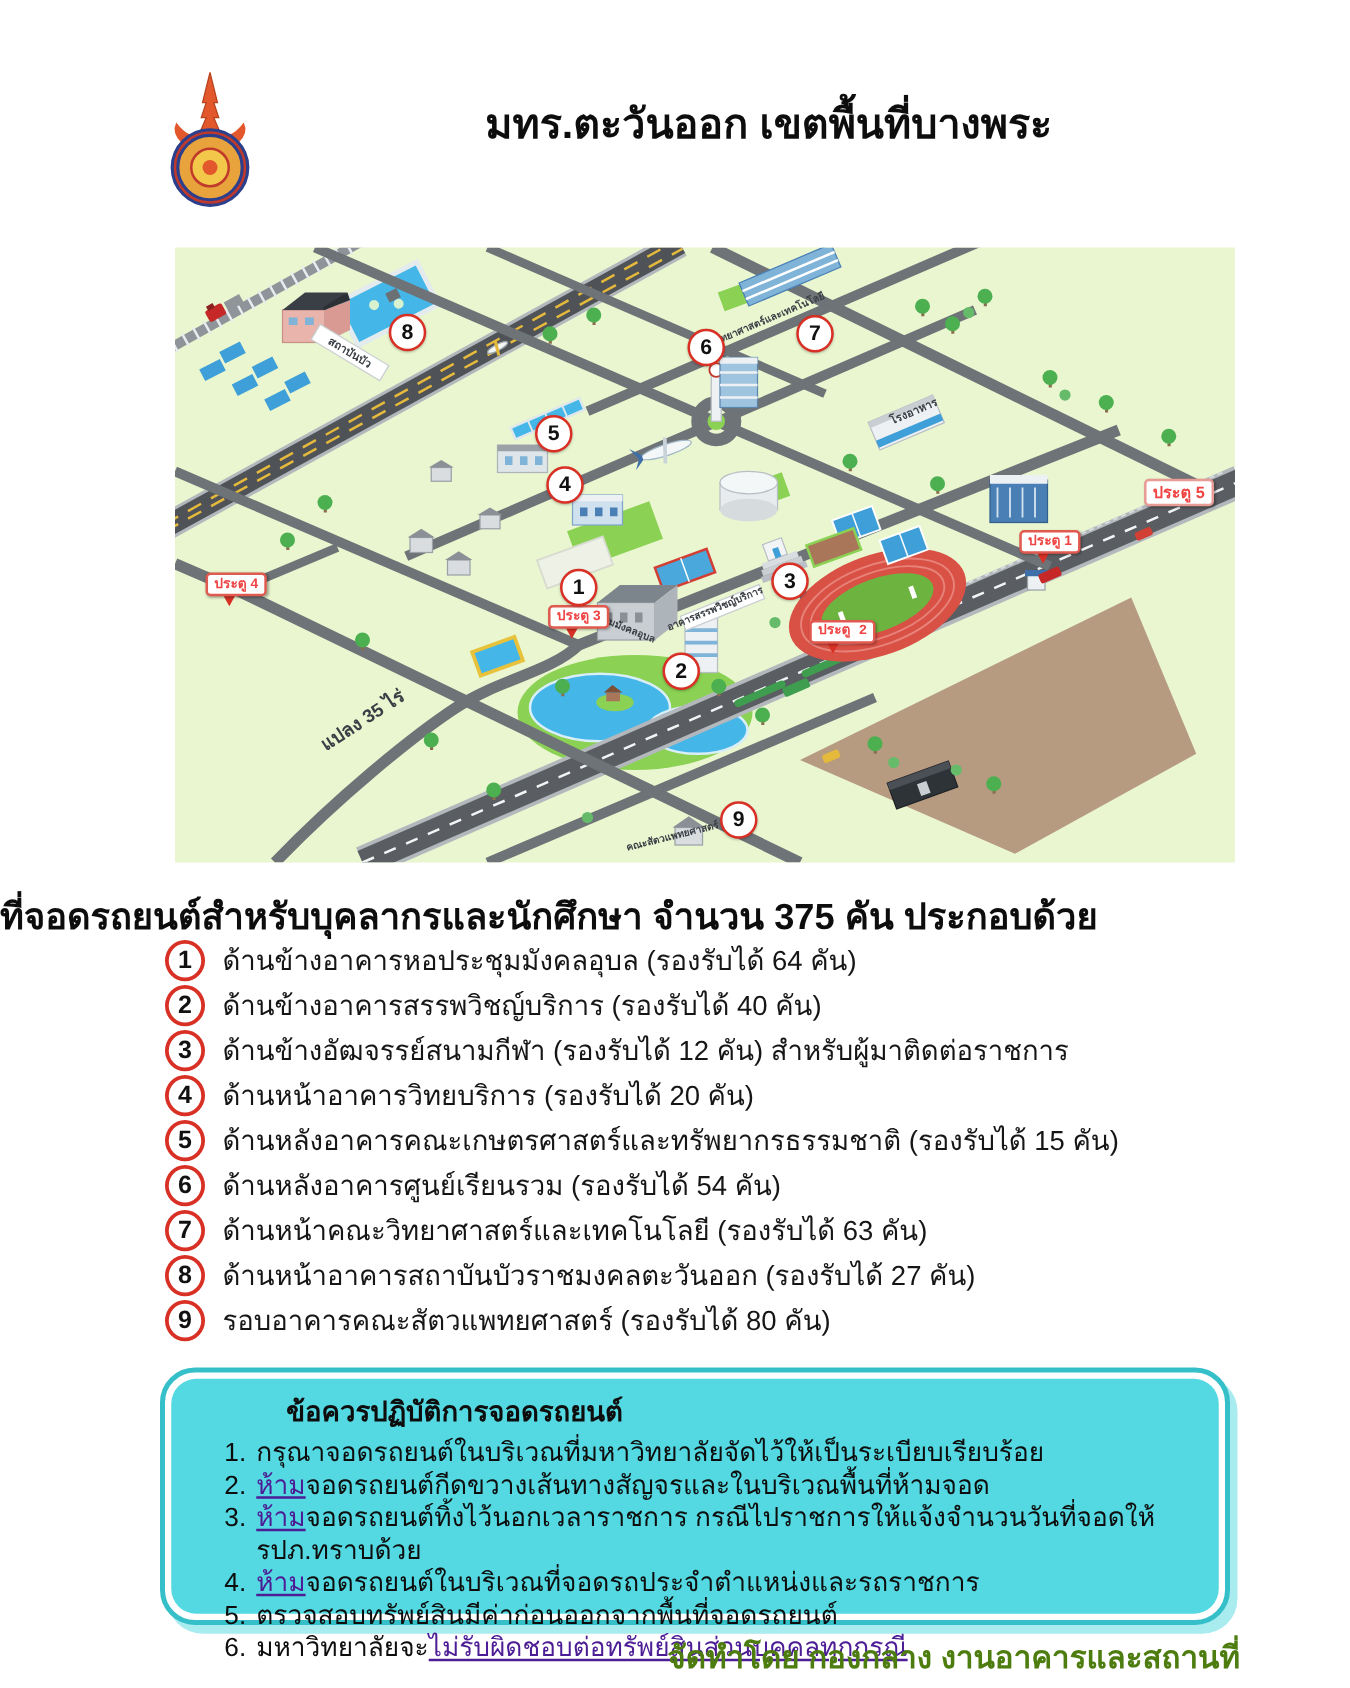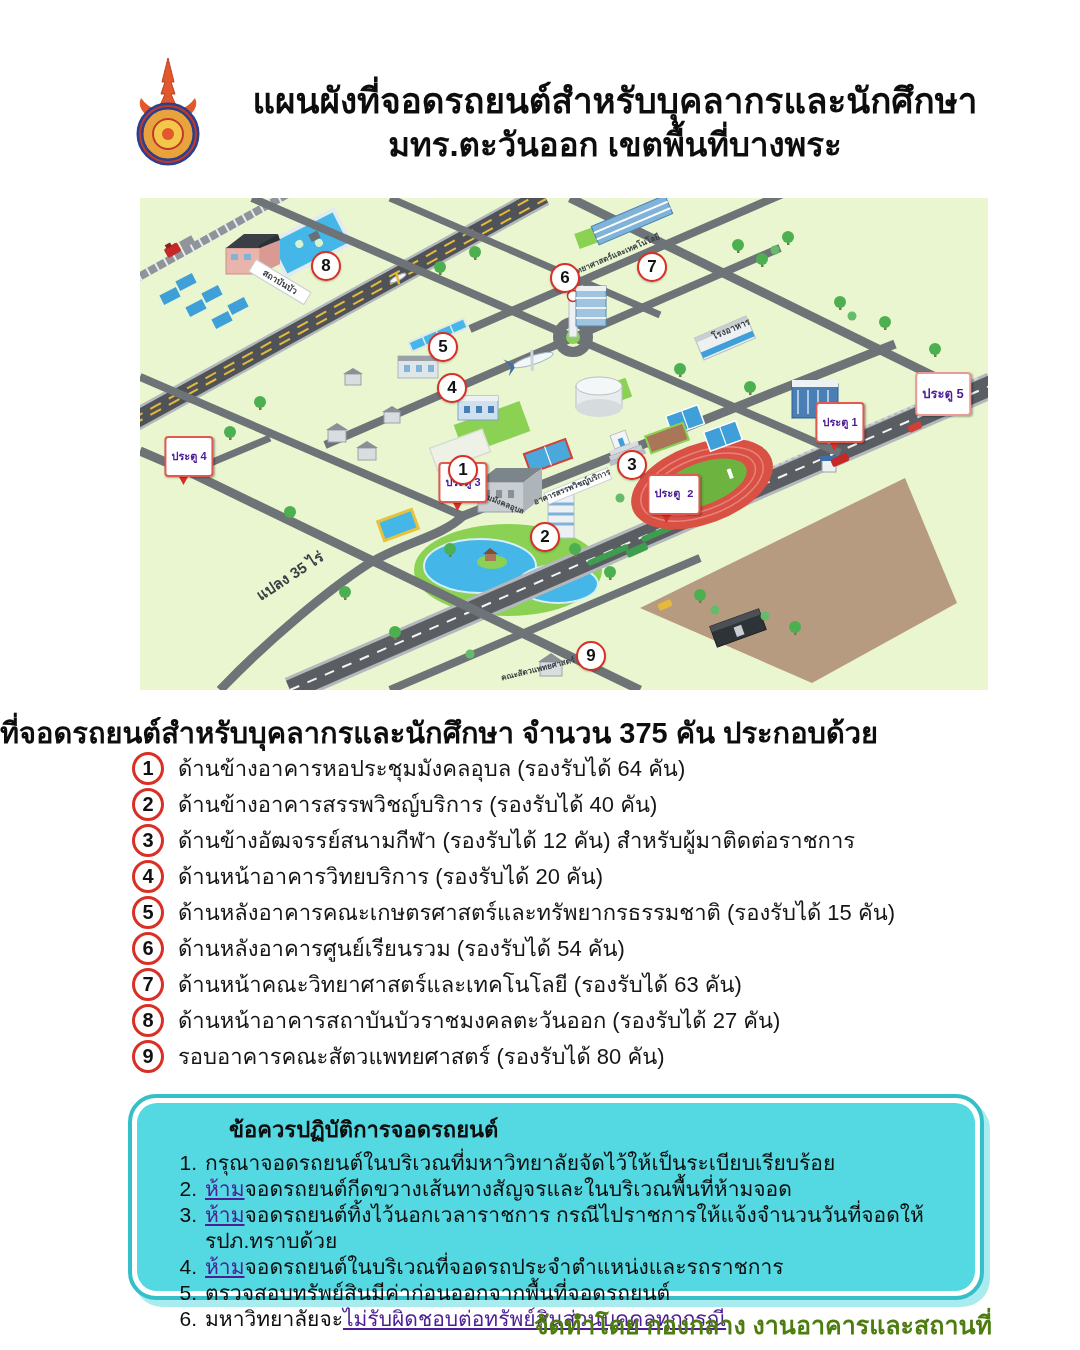--- a/index.html
+++ b/index.html
@@ -15,22 +15,22 @@
   
   .map{position:absolute;left:140px;top:198px;width:848px;height:492px;background:#e9f6d0;overflow:hidden;}
   .map svg{position:absolute;left:0;top:0;}
   .map-overlay{position:absolute;left:0;top:0;width:100%;height:100%;}
   .marker{position:absolute;width:26px;height:26px;margin:0;transform:translate(-50%,-50%);
           background:#fff;border:2.5px solid #d93025;border-radius:50%;
           display:flex;align-items:center;justify-content:center;
           font-size:17px;font-weight:700;color:#111;box-shadow:0 1px 2px rgba(0,0,0,.25);z-index:5;}
   .gate{position:absolute;transform:translate(-50%,-100%);text-align:center;z-index:4;}
   .gate.nopin{transform:translate(-50%,-50%);}
-  .gate-box{display:inline-block;background:#fff;border:2px solid #e05a50;color:#4c1d95;
-            font-weight:700;font-size:11px;line-height:15px;padding:11px 5px;border-radius:4px;
+  .gate-box{display:inline-block;background:#fff;border:2px solid #e05a50;color:#ef4444;
+            font-weight:700;font-size:11px;line-height:15px;padding:0 5px;border-radius:4px;
             white-space:nowrap;box-shadow:1px 1px 2px rgba(0,0,0,.3);}
   .gate.big .gate-box{font-size:13px;line-height:18px;border-color:#e89a94;}
   .gate-pin{width:0;height:0;margin:-1px auto 0 14px;border:5px solid transparent;border-top:9px solid #d93025;}
   .map-label{position:absolute;color:#3a3f45;white-space:nowrap;z-index:3;font-weight:700;}
 
   
   .section-heading{position:absolute;left:0;top:710px;width:1080px;text-align:left;
                    font-size:29px;font-weight:800;color:#0d0d0d;}
   .parking-list{position:absolute;left:132px;top:752px;right:60px;list-style:none;margin:0;padding:0;}
   .parking-list li{display:flex;align-items:center;margin-bottom:3px;height:33px;}
@@ -62,21 +62,20 @@
     <path d="M37 2 L40 14 L43 26 L40 26 L44 38 L40 38 L46 52 L28 52 L34 38 L30 38 L34 26 L31 26 L34 14 Z" fill="#e2572b" stroke="#b8431f" stroke-width="1"></path>
     <path d="M14 58 Q6 50 10 42 Q16 50 22 52 Z" fill="#e2572b"></path>
     <path d="M60 58 Q68 50 64 42 Q58 50 52 52 Z" fill="#e2572b"></path>
     <circle cx="37" cy="78" r="28" fill="#e8a33d" stroke="#2b3f8c" stroke-width="7"></circle>
     <circle cx="37" cy="78" r="28" fill="none" stroke="#c0392b" stroke-width="2"></circle>
     <circle cx="37" cy="78" r="15" fill="#f3c84a" stroke="#c0392b" stroke-width="2"></circle>
     <circle cx="37" cy="78" r="6" fill="#e2572b"></circle>
   </svg>
 
   <div class="titles">
-    <div class="title-l1">แผนผังที่จอดรถยนต์สำหรับบุคลากรและนักศึกษา</div>
     <div class="title-l2">มทร.ตะวันออก เขตพื้นที่บางพระ</div>
   </div>
 
   <div class="map">
     <svg width="848" height="492" viewBox="0 0 848 492">
       <rect x="0" y="0" width="848" height="492" fill="#e9f6d0"></rect>
 
       <polygon points="765,280 817,405 672,485 500,410" fill="#b79b80"></polygon>
 
       <g fill="#8bd153">

